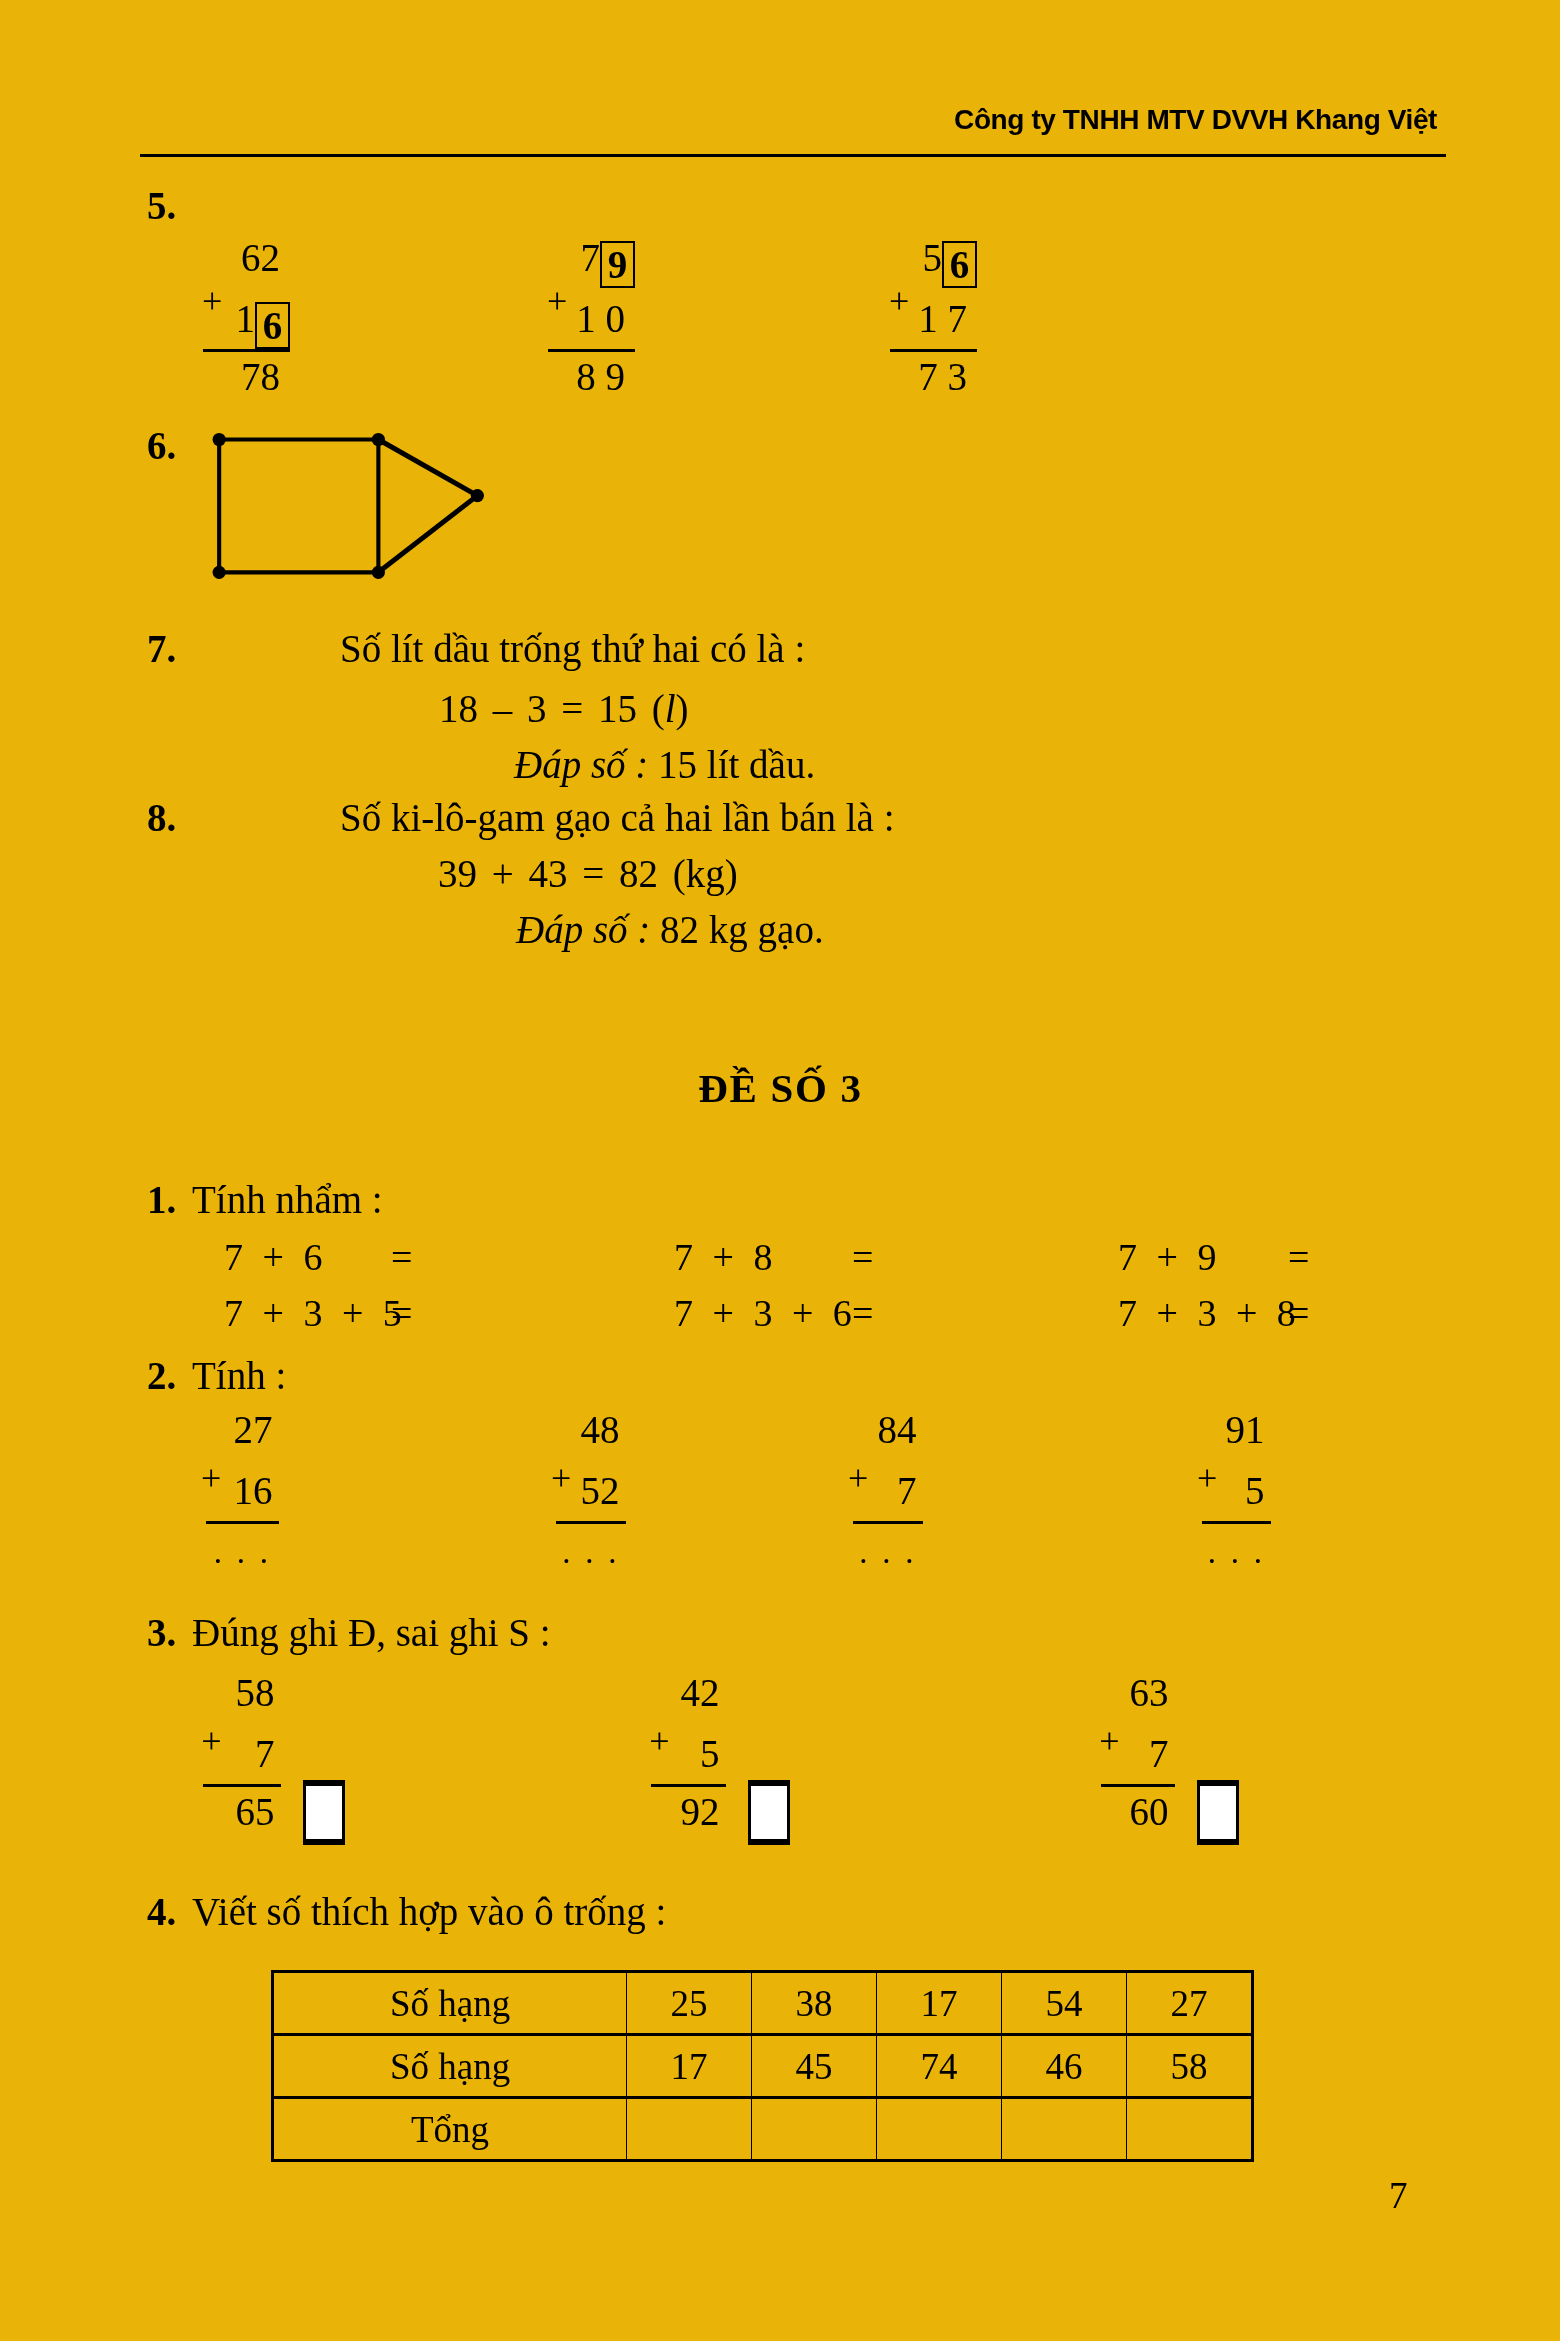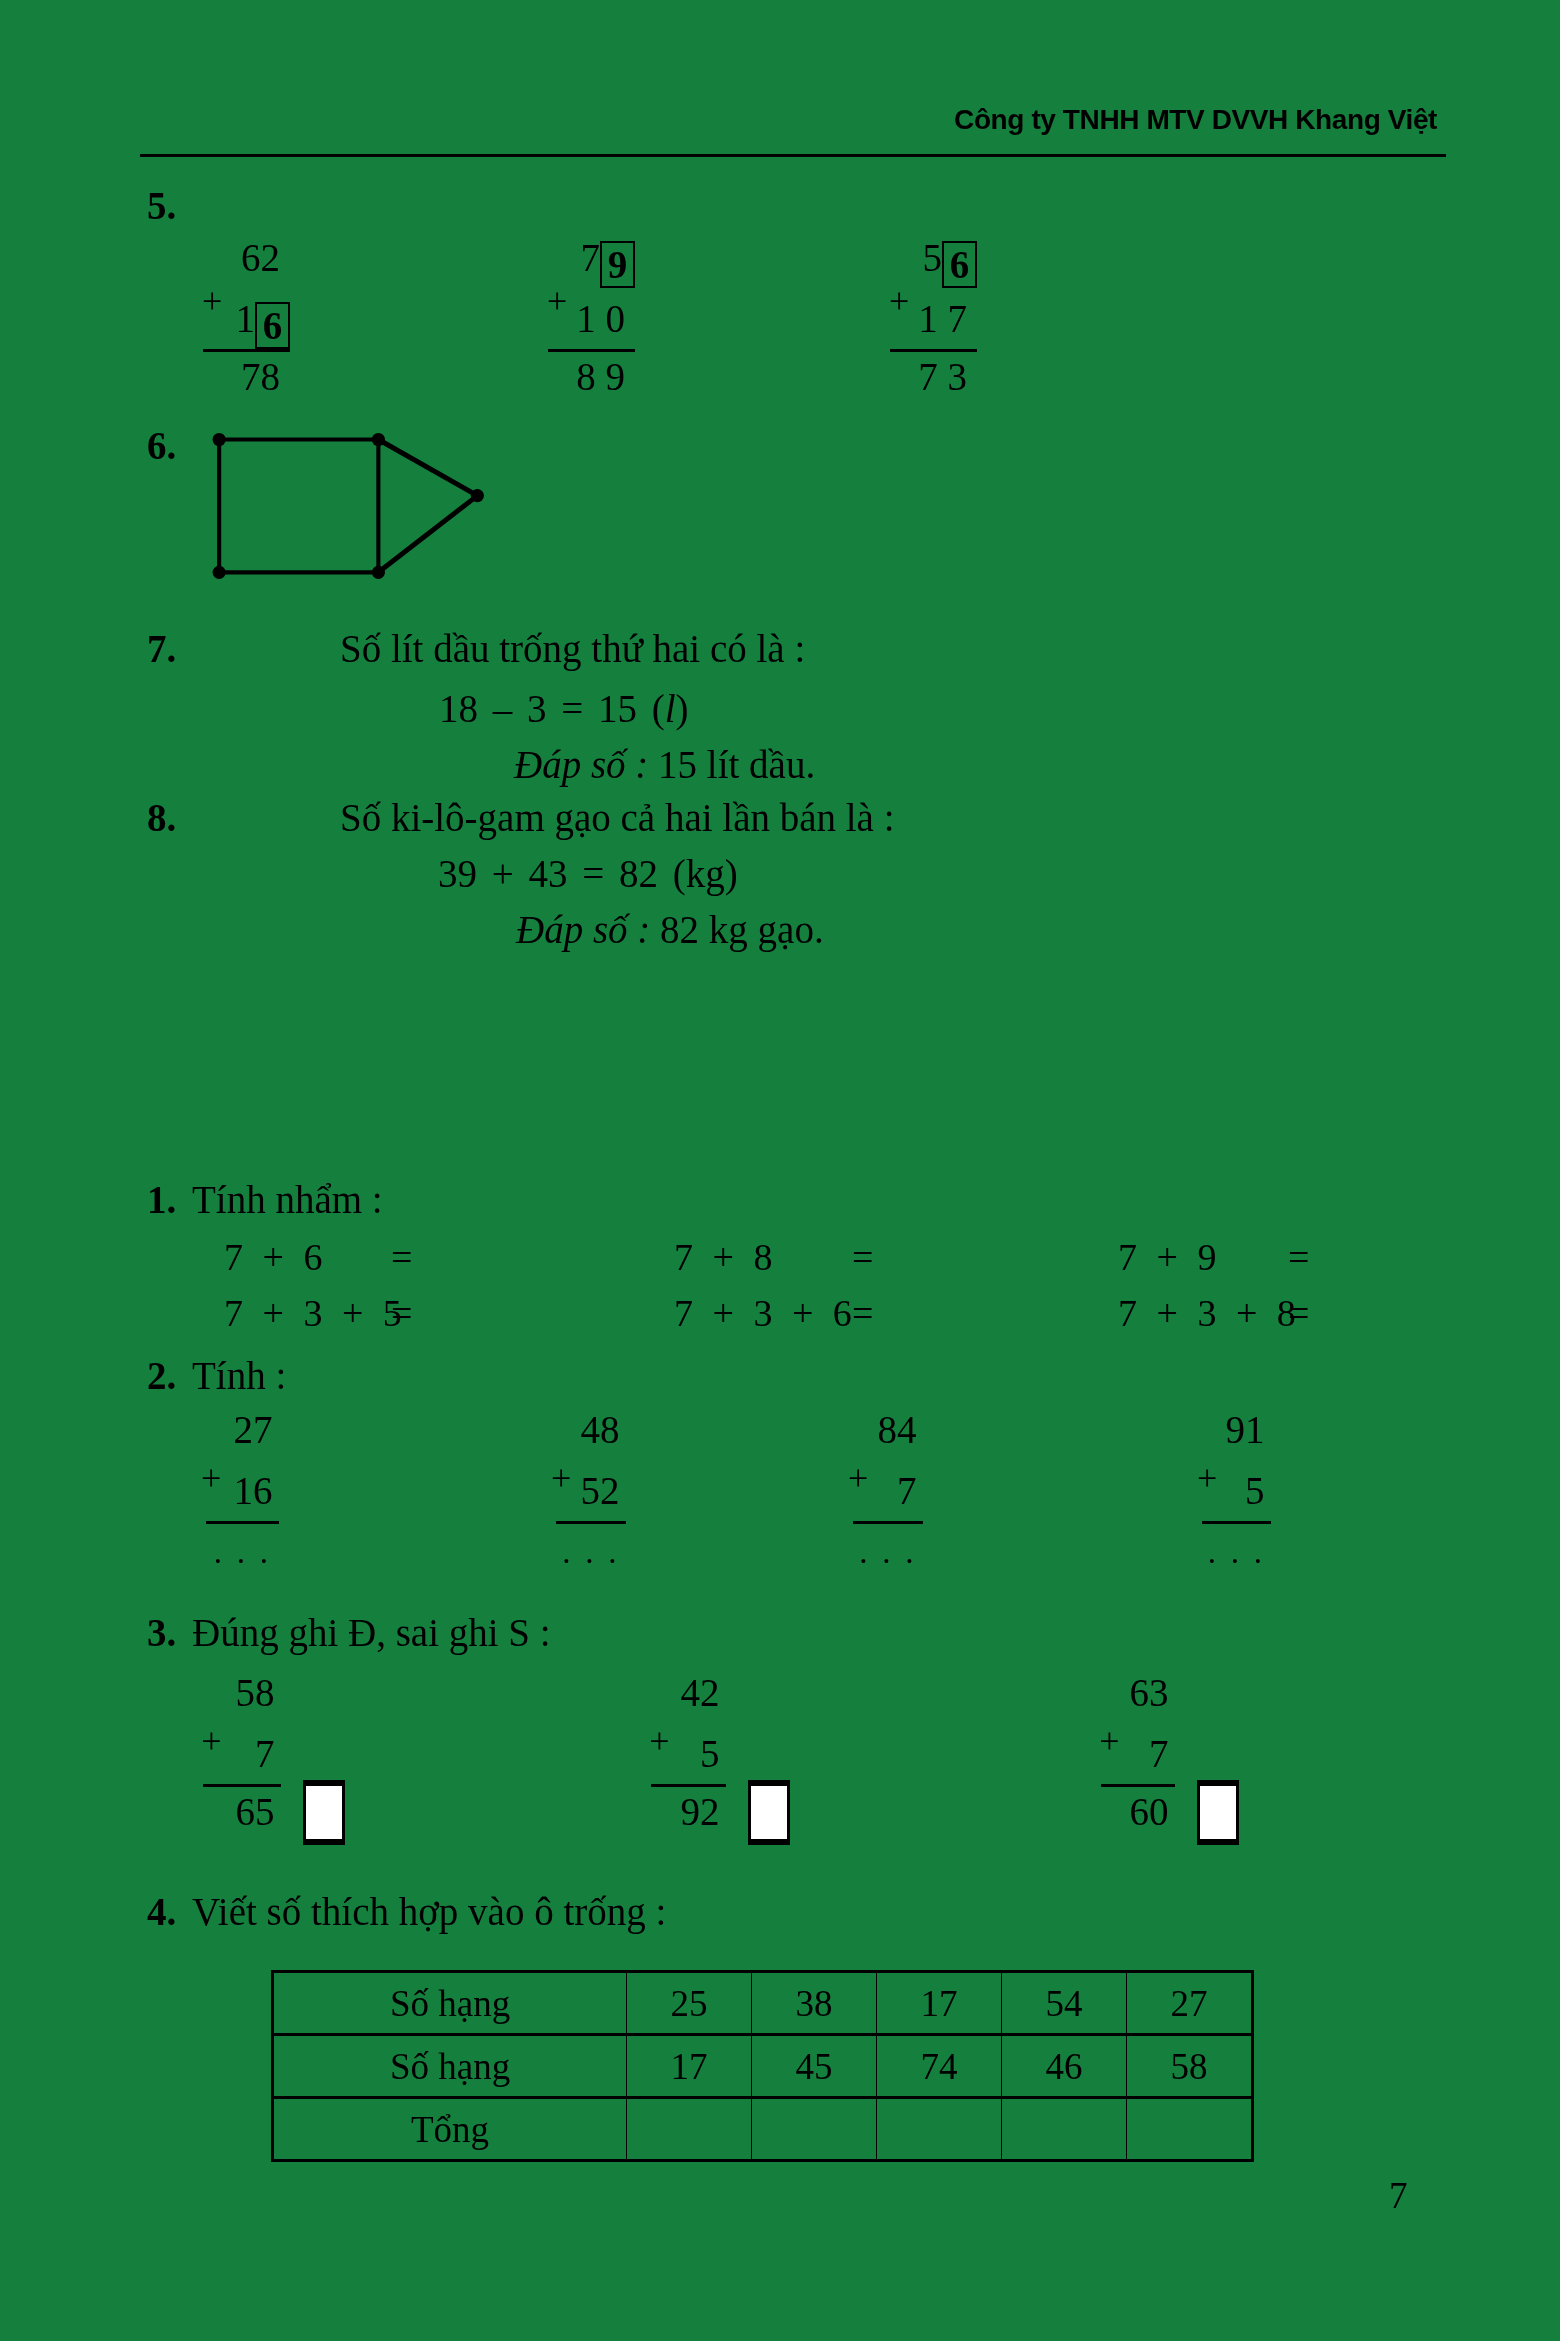--- a/index.html
+++ b/index.html
@@ -1,16 +1,16 @@
 <!DOCTYPE html>
 <html style="font-size:13.2px"><head>
 <meta charset="utf-8">
 <style>
   html,body{margin:0;padding:0;background:#ffffff;}
-  .page{position:relative;width:1561px;height:2342px;background:#15803d;color:#000;
+  .page{position:relative;width:1561px;height:2342px;background:#eab308;color:#000;
         font-family:"Liberation Serif","DejaVu Serif",serif;overflow:hidden;}
 
   
   .hdr-company{position:absolute;top:104px;right:124px;font-family:"Liberation Sans","DejaVu Sans",sans-serif;
                font-size:28px;font-weight:bold;letter-spacing:-0.4px;}
   .hdr-rule{position:absolute;left:140px;top:154px;width:1306px;height:3.3px;background:#000;}
 
   
   .lbl{position:absolute;font-size:39px;font-weight:bold;}
   .txt{position:absolute;font-size:39px;white-space:nowrap;}
@@ -124,20 +124,21 @@
   <div class="lbl" style="left:147px;top:626px;">7.</div>
   <div class="txt" style="left:340px;top:626px;">Số lít dầu trống thứ hai có là :</div>
   <div class="txt" style="left:439px;top:686px;word-spacing:5px;"><span>18 – 3 = 15 (</span><span class="it">l</span><span>)</span></div>
   <div class="txt" style="left:514px;top:742px;"><span class="it">Đáp số :</span>&nbsp;<span>15 lít dầu.</span></div>
 
   <div class="lbl" style="left:147px;top:795px;">8.</div>
   <div class="txt" style="left:340px;top:795px;">Số ki-lô-gam gạo cả hai lần bán là :</div>
   <div class="txt" style="left:438px;top:851px;word-spacing:5px;">39 + 43 = 82 (kg)</div>
   <div class="txt" style="left:516px;top:907px;"><span class="it">Đáp số :</span>&nbsp;<span>82 kg gạo.</span></div>
 
+  <div class="sec-title">ĐỀ SỐ 3</div>
 
   <div class="lbl" style="left:147px;top:1177px;">1.</div>
   <div class="txt" style="left:192px;top:1177px;">Tính nhẩm :</div>
 
   <div class="t1expr" style="left:196px;top:1235px;">7 + 6</div>
   <div class="t1eq" style="left:391px;top:1235px;">=</div>
   <div class="t1expr" style="left:646px;top:1235px;">7 + 8</div>
   <div class="t1eq" style="left:852px;top:1235px;">=</div>
   <div class="t1expr" style="left:1090px;top:1235px;">7 + 9</div>
   <div class="t1eq" style="left:1288px;top:1235px;">=</div>

